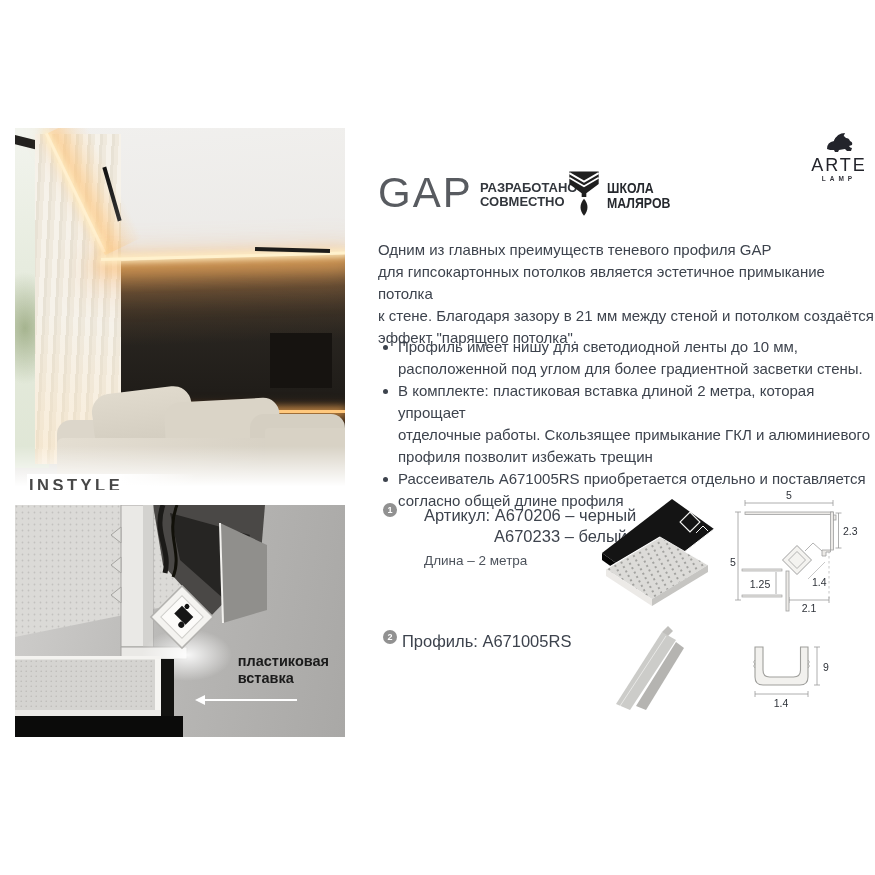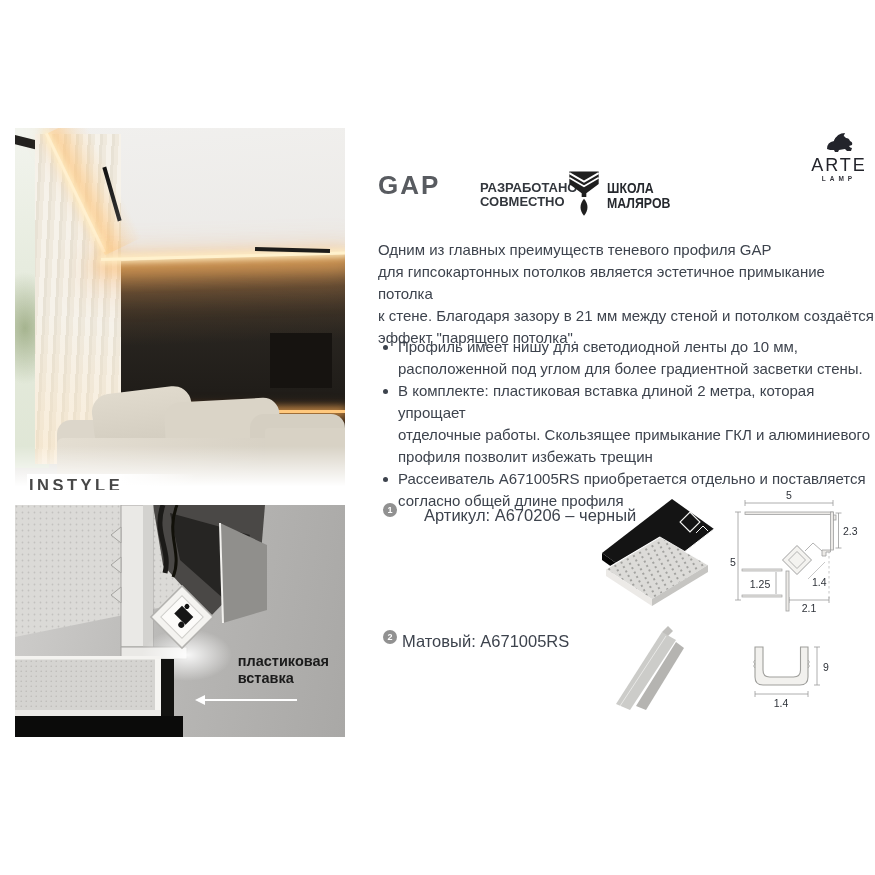--- a/index.html
+++ b/index.html
@@ -2,21 +2,21 @@
 <html><head>
 <meta charset="utf-8">
 <style>
   html,body{margin:0;padding:0;background:#fff;}
   .page{position:relative;width:875px;height:875px;background:#ffffff;overflow:hidden;
         font-family:"Liberation Sans","DejaVu Sans",sans-serif;color:#3d434d;}
   .abs{position:absolute;}
   .preline{white-space:pre-line;}
 
   
-  .gap-title{left:378px;top:172px;font-size:26px;line-height:1;font-weight:700;
+  .gap-title{left:378px;top:172px;font-size:42px;line-height:1;font-weight:400;
              letter-spacing:2px;color:#585b60;}
   .collab{left:480px;top:181px;font-size:13px;font-weight:bold;line-height:14px;color:#33373d;}
   .brush{left:567px;top:167px;width:34px;height:54px;}
   .partner{left:607px;top:181px;font-size:14.5px;font-weight:bold;line-height:15px;color:#26292e;
            transform:scaleX(.85);transform-origin:left top;}
   .brand{left:806px;top:131px;width:66px;text-align:center;color:#23242b;}
   .brand .lion{display:block;margin:0 auto;}
   .brand .name{font-size:18px;letter-spacing:2px;font-weight:500;line-height:20px;}
   .brand .sub{font-size:6.5px;letter-spacing:4px;font-weight:bold;color:#33343c;}
 
@@ -94,20 +94,22 @@
     <div class="bullet">
       <span class="dot"></span>
       <span class="preline">Рассеиватель А671005RS приобретается отдельно и поставляется
 согласно общей длине профиля</span>
     </div>
   </div>
 
   <div class="abs numcircle" style="left:383px;top:503px;">1</div>
   <div class="abs art1">
     <div>Артикул: А670206 – черный</div>
+    <div class="indent">А670233 – белый</div>
+    <div class="small-line">Длина – 2 метра</div>
   </div>
 
   <svg class="abs" style="left:596px;top:489px;" width="120" height="118" viewBox="0 0 120 118">
     <defs>
       <pattern id="perf" width="7" height="5" patternUnits="userSpaceOnUse" patternTransform="rotate(-28)">
         <circle cx="2" cy="2" r="1" fill="#8f8f8c"></circle>
       </pattern>
     </defs>
     <polygon points="6,64 76,10 118,40 48,94" fill="#141414"></polygon>
     <polygon points="6,64 48,94 48,101 6,71" fill="#050505"></polygon>
@@ -154,21 +156,21 @@
     <text x="59" y="10" text-anchor="middle">5</text>
     <text x="0" y="77">5</text>
     <text x="113" y="46">2.3</text>
     <text x="82" y="97">1.4</text>
     <text x="30" y="99" text-anchor="middle">1.25</text>
     <text x="79" y="123" text-anchor="middle">2.1</text>
   </svg>
 
   <div class="abs numcircle" style="left:383px;top:630px;">2</div>
   <div class="abs art2">
-    <div>Матовый: А671005RS</div>
+    <div>Профиль: А671005RS</div>
   </div>
 
   <svg class="abs" style="left:610px;top:622px;" width="80" height="88" viewBox="0 0 80 88">
     <polygon points="26,84 66,20 74,26 36,88" fill="#b5b4b1"></polygon>
     <polygon points="52,10 58,4 63,9 56,16" fill="#c0bfbc"></polygon>
     <polygon points="6,82 52,10 66,18 20,88" fill="#ccccc9"></polygon>
     <line x1="10" y1="84" x2="56" y2="14" stroke="#e8e8e6" stroke-width="1"></line>
   </svg>
 
   <svg class="abs" style="left:742px;top:640px;" width="110" height="68" viewBox="0 0 110 68">

